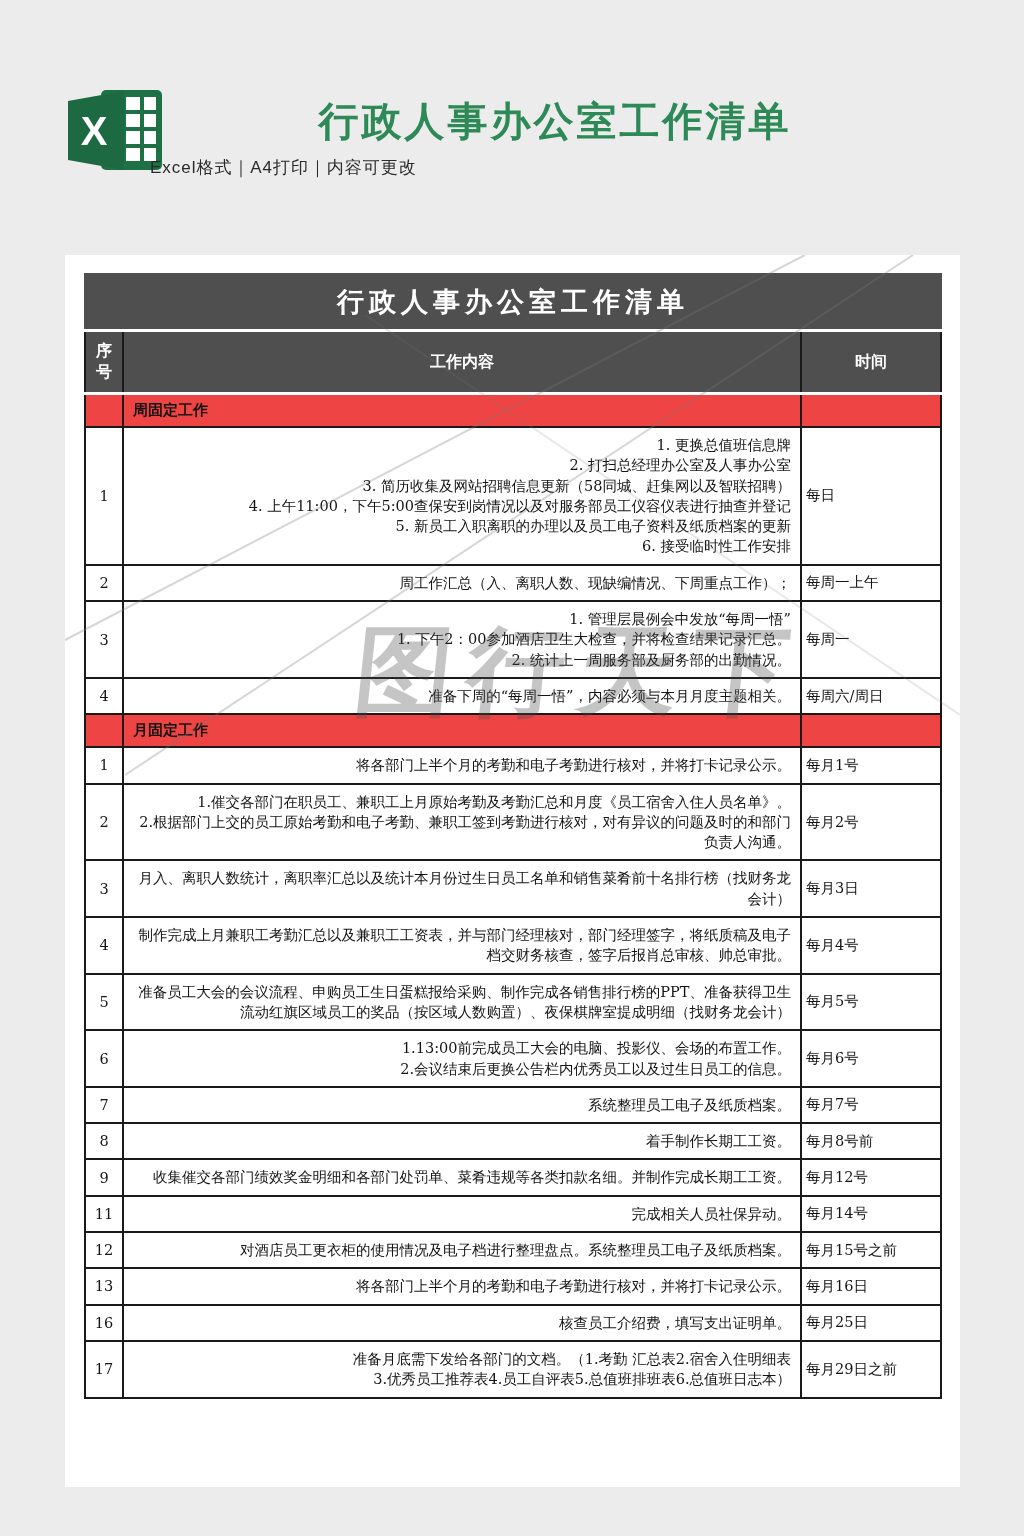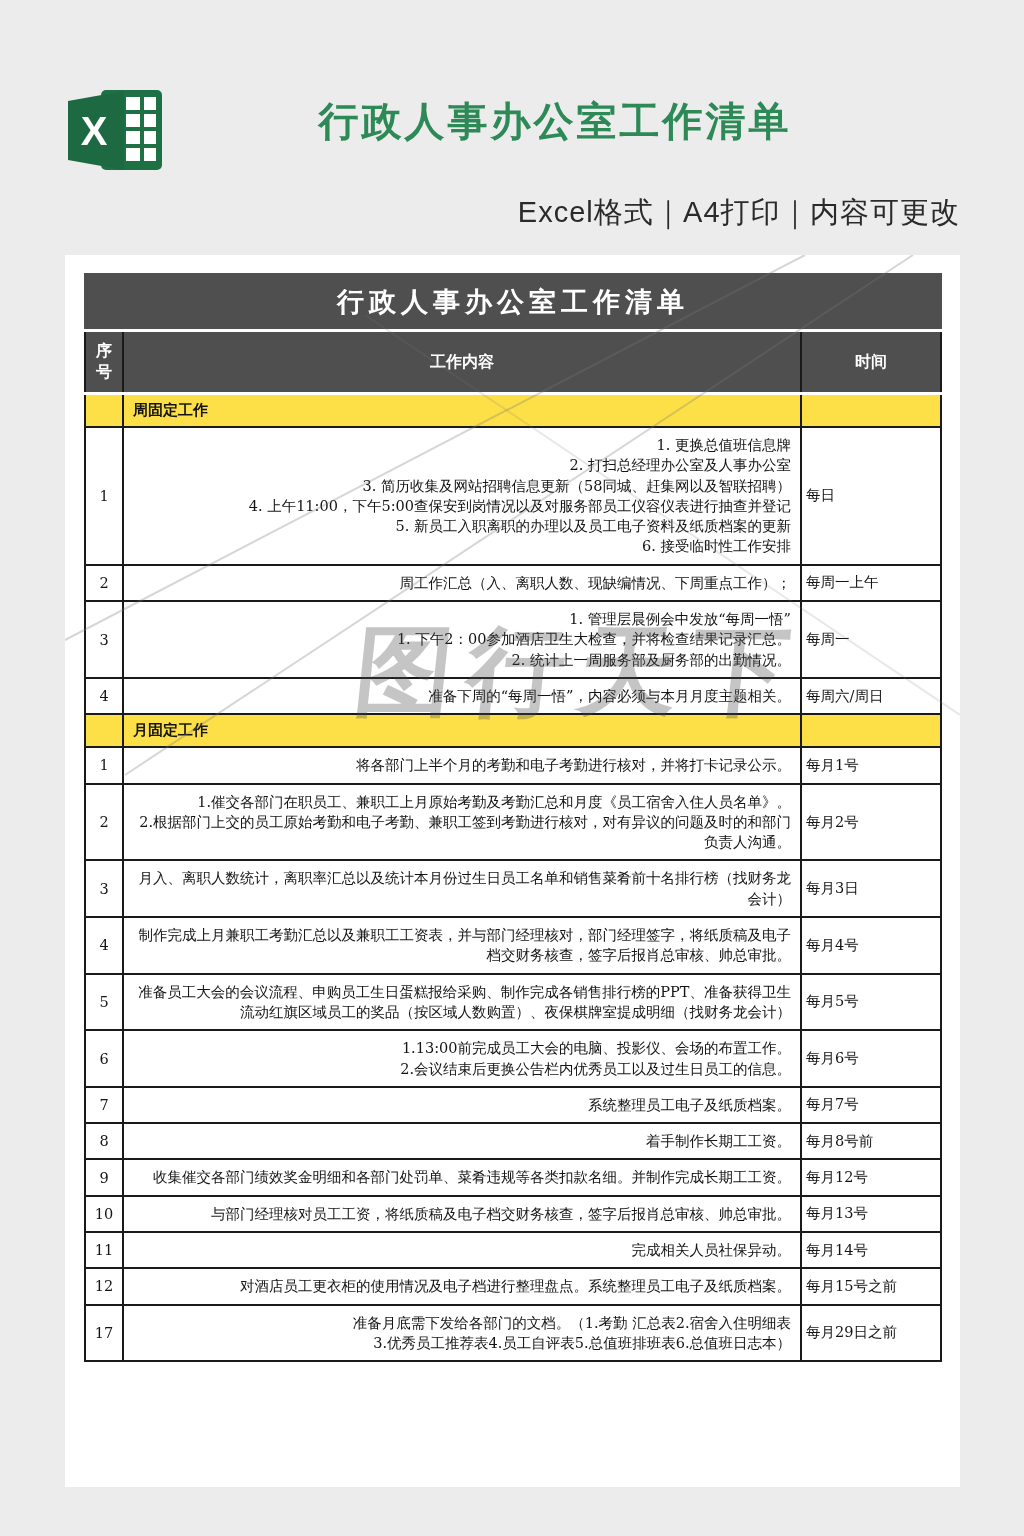--- a/index.html
+++ b/index.html
@@ -17,22 +17,22 @@
     position:absolute; left:64px; top:86px; width:102px; height:90px;
   }
   .app-title {
     position:absolute; left:150px; top:94px; width:810px;
     text-align:center;
     font-size:40px; font-weight:bold; letter-spacing:3px;
     color:#2d8a57;
   }
   .app-subtitle {
     position:absolute; left:150px; top:156px; width:810px;
-    text-align:right;
-    font-size:29px; color:#2a2a2a; letter-spacing:1px;margin-top:37px;
+    text-align:left;
+    font-size:17px; color:#2a2a2a; letter-spacing:1px;
   }
 
   
   .page {
     position:absolute; left:65px; top:255px;
     width:895px; height:1232px;
     background:#ffffff;
     overflow:hidden;
   }
 
@@ -54,21 +54,21 @@
     letter-spacing:5px; padding:9px 0;
   }
   tr.colhead th {
     background:#4f4f4f; color:#ffffff;
     font-size:16px; font-weight:bold;
     padding:9px 4px;
     border-top:2px solid #4f4f4f;
     border-bottom:3px solid #ffffff;
   }
   tr.section td {
-    background:#fde047;
+    background:#ef4444;
     font-weight:bold; font-size:15px;
     padding:6px 9px;
   }
   tr.item td { background:#ffffff; vertical-align:middle; }
   td.cell-no   { text-align:center; font-size:14.5px; padding:7px 2px; }
   td.cell-content {
     font-size:14.5px; line-height:1.4;
     padding:7px 9px;
     white-space:pre-line;
     text-align:right;
@@ -213,33 +213,38 @@
           <td class="cell-no">8</td>
           <td class="cell-content">着手制作长期工工资。</td>
           <td class="cell-time">每月8号前</td>
         </tr>
         <tr class="item">
           <td class="cell-no">9</td>
           <td class="cell-content">收集催交各部门绩效奖金明细和各部门处罚单、菜肴违规等各类扣款名细。并制作完成长期工工资。</td>
           <td class="cell-time">每月12号</td>
         </tr>
         <tr class="item">
-          <td class="cell-no">10</td>
-          <td class="cell-content">与部门经理核对员工工资，将纸质稿及电子档交财务核查，签字后报肖总审核、帅总审批。</td>
-          <td class="cell-time">每月13号</td>
-        </tr>
-        <tr class="item">
           <td class="cell-no">11</td>
           <td class="cell-content">完成相关人员社保异动。</td>
           <td class="cell-time">每月14号</td>
         </tr>
         <tr class="item">
           <td class="cell-no">12</td>
           <td class="cell-content">对酒店员工更衣柜的使用情况及电子档进行整理盘点。系统整理员工电子及纸质档案。</td>
           <td class="cell-time">每月15号之前</td>
+        </tr>
+        <tr class="item">
+          <td class="cell-no">13</td>
+          <td class="cell-content">将各部门上半个月的考勤和电子考勤进行核对，并将打卡记录公示。</td>
+          <td class="cell-time">每月16日</td>
+        </tr>
+        <tr class="item">
+          <td class="cell-no">16</td>
+          <td class="cell-content">核查员工介绍费，填写支出证明单。</td>
+          <td class="cell-time">每月25日</td>
         </tr>
         <tr class="item">
           <td class="cell-no">17</td>
           <td class="cell-content">准备月底需下发给各部门的文档。（1.考勤 汇总表2.宿舍入住明细表
 3.优秀员工推荐表4.员工自评表5.总值班排班表6.总值班日志本）</td>
           <td class="cell-time">每月29日之前</td>
         </tr>
       </tbody>
   </table>
 

